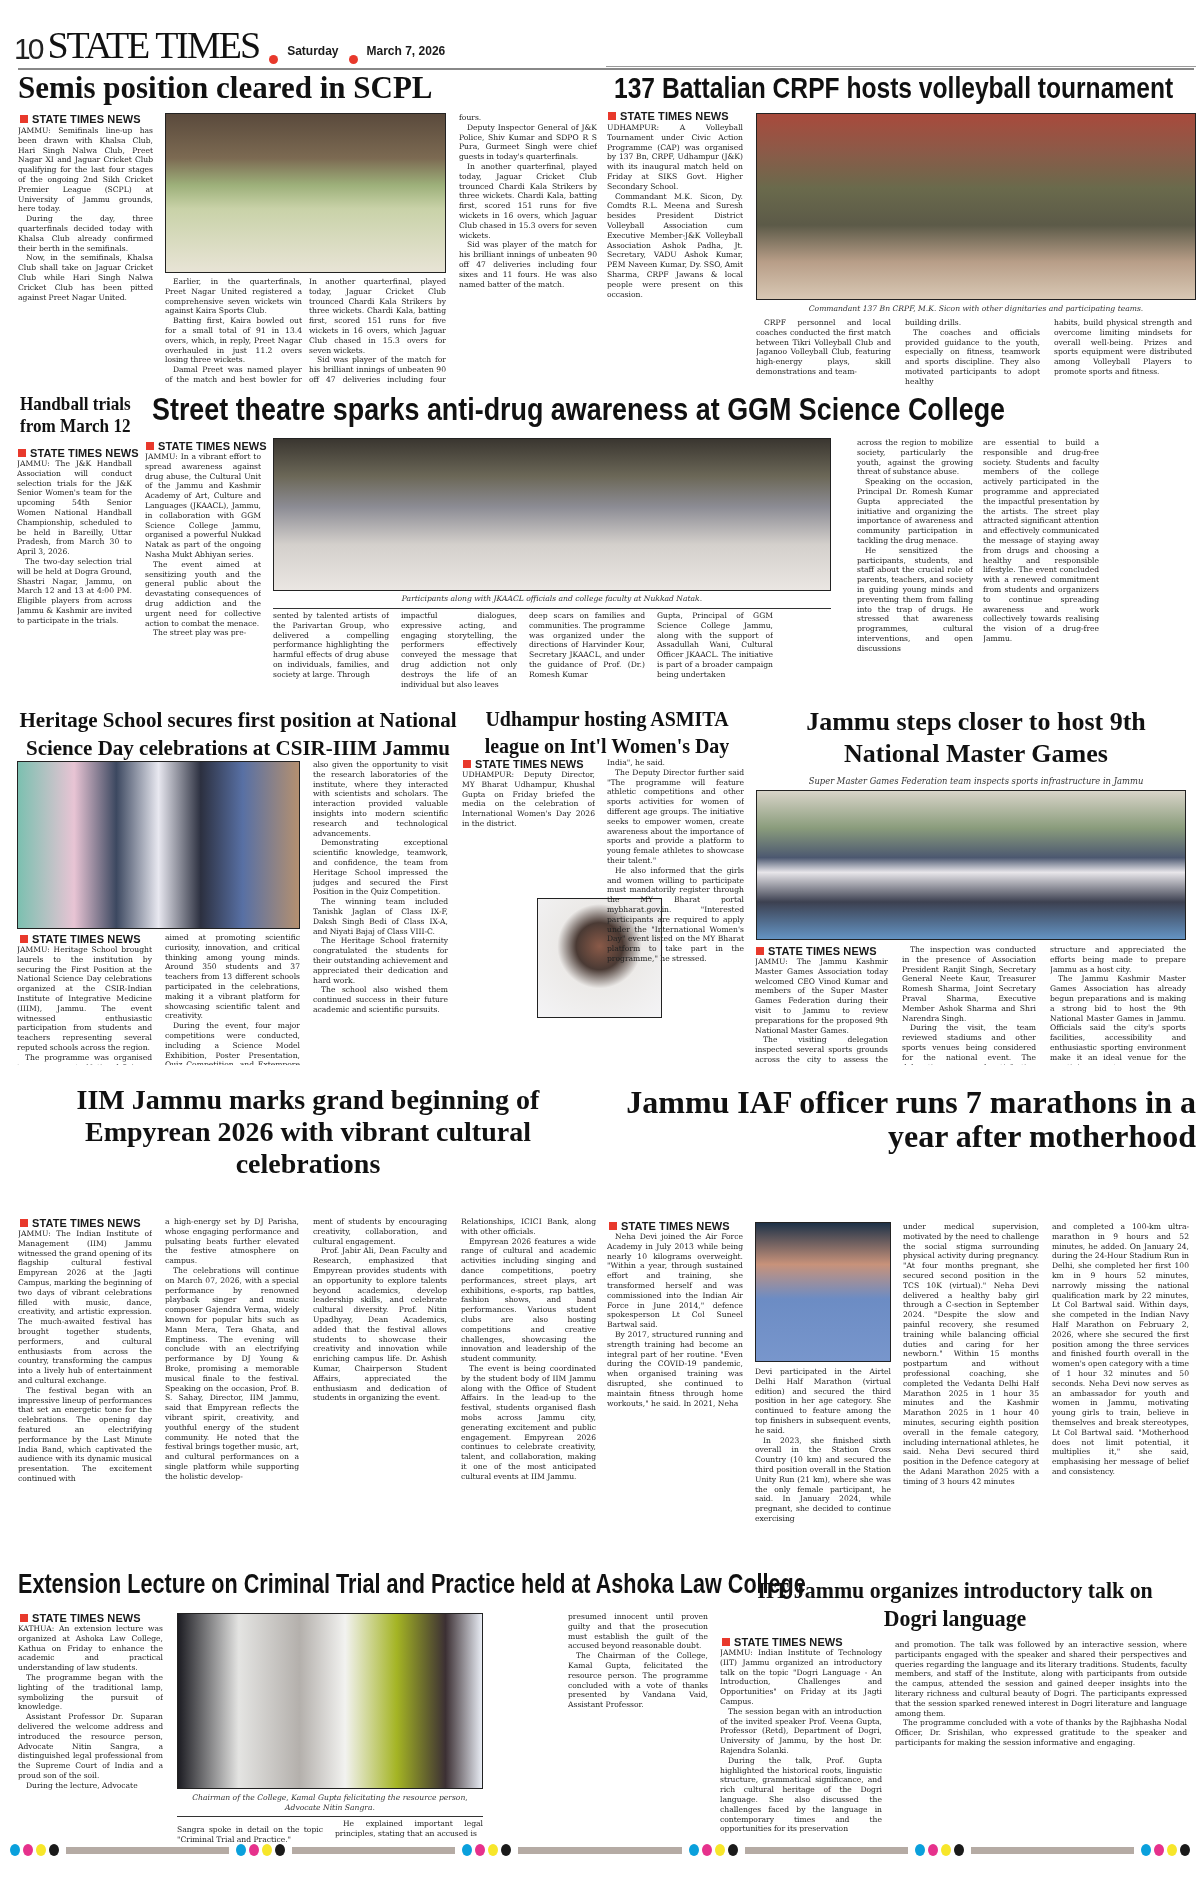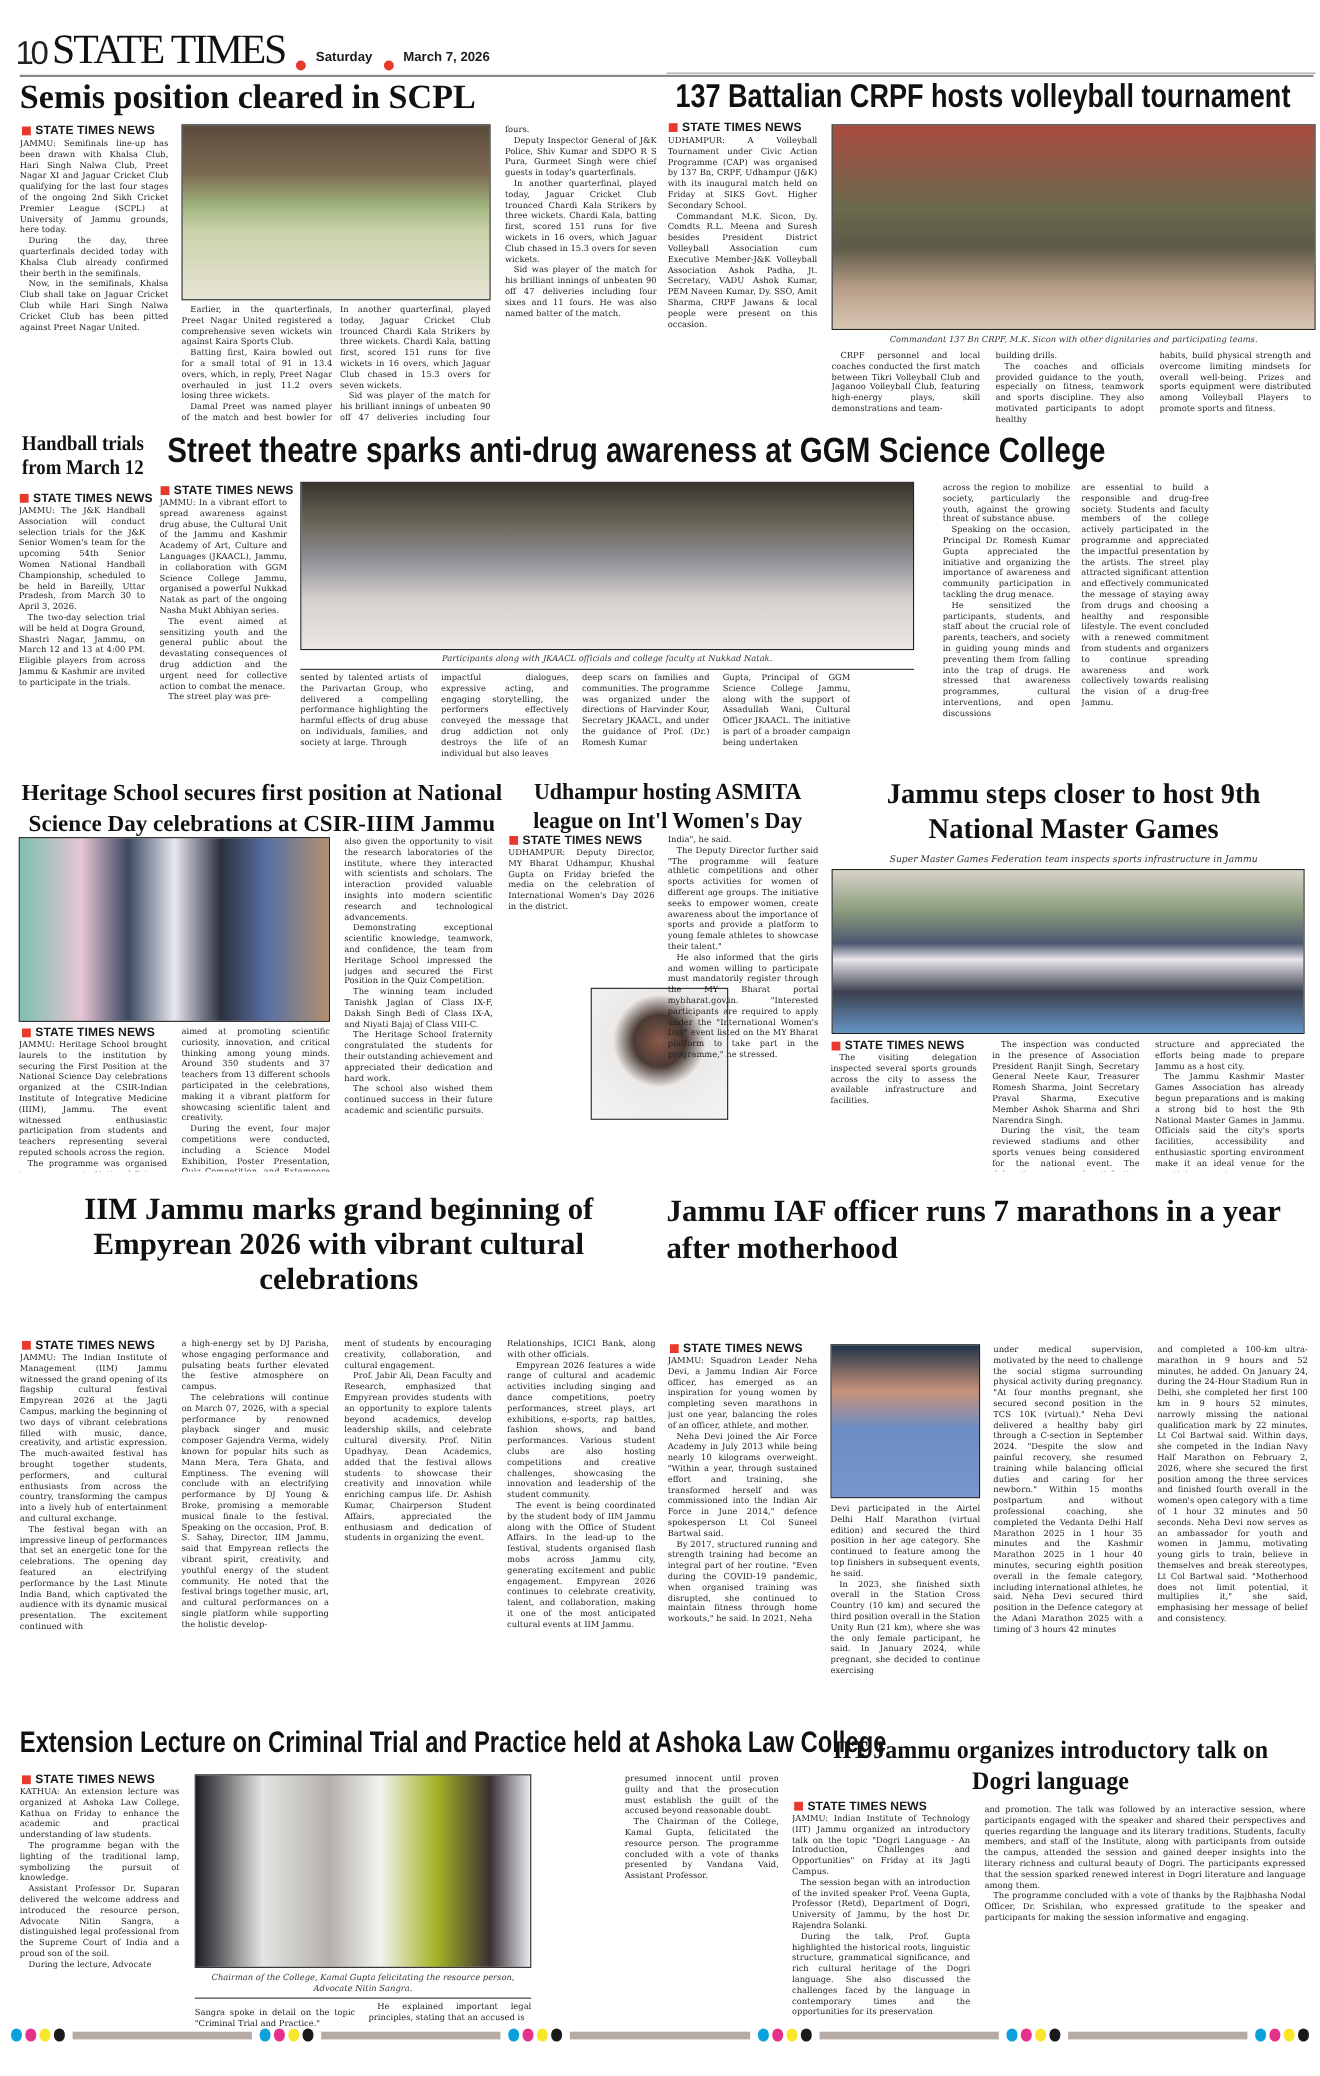--- a/index.html
+++ b/index.html
@@ -171,20 +171,21 @@
 </div>
 
 <div class="abs hl" style="left:756px;top:706px;width:440px;font-size:26px;line-height:32px;text-align:center">Jammu steps closer to host 9th National Master Games</div>
 <div class="abs cap" style="left:756px;top:776px;width:440px;font-size:8.4px">Super Master Games Federation team inspects sports infrastructure in Jammu</div>
 <div class="abs photo" style="left:756px;top:790px;width:430px;height:150px;background:linear-gradient(180deg,#d8d4c8 0%,#8a9c7c 25%,#4c5870 45%,#e8e6ea 55%,#3c4050 75%,#6494c4 100%)"></div>
 <div class="abs tag" style="left:756px;top:945px">
     <i></i>
     <span>STATE TIMES NEWS</span>
   </div>
 <div class="abs col" style="left:755px;top:957px;width:133px;height:108px">
+  <p class="first">JAMMU: The Jammu Kashmir Master Games Association today welcomed CEO Vinod Kumar and members of the Super Master Games Federation during their visit to Jammu to review preparations for the proposed 9th National Master Games.</p>
     <p>The visiting delegation inspected several sports grounds across the city to assess the available infrastructure and facilities.</p>
 </div>
 <div class="abs col" style="left:902px;top:945px;width:134px;height:120px">
   <p>The inspection was conducted in the presence of Association President Ranjit Singh, Secretary General Neete Kaur, Treasurer Romesh Sharma, Joint Secretary Praval Sharma, Executive Member Ashok Sharma and Shri Narendra Singh.</p>
     <p>During the visit, the team reviewed stadiums and other sports venues being considered for the national event. The delegation expressed satisfaction with the infra-</p>
 </div>
 <div class="abs col" style="left:1050px;top:945px;width:136px;height:120px">
   <p class="first">structure and appreciated the efforts being made to prepare Jammu as a host city.</p>
     <p>The Jammu Kashmir Master Games Association has already begun preparations and is making a strong bid to host the 9th National Master Games in Jammu. Officials said the city's sports facilities, accessibility and enthusiastic sporting environment make it an ideal venue for the prestigious event.</p>
 </div>
@@ -205,27 +206,26 @@
 <div class="abs col" style="left:313px;top:1217px;width:134px;height:346px">
   <p class="first">ment of students by encouraging creativity, collaboration, and cultural engagement.</p>
     <p>Prof. Jabir Ali, Dean Faculty and Research, emphasized that Empyrean provides students with an opportunity to explore talents beyond academics, develop leadership skills, and celebrate cultural diversity. Prof. Nitin Upadhyay, Dean Academics, added that the festival allows students to showcase their creativity and innovation while enriching campus life. Dr. Ashish Kumar, Chairperson Student Affairs, appreciated the enthusiasm and dedication of students in organizing the event.</p>
 </div>
 <div class="abs col" style="left:461px;top:1217px;width:135px;height:346px">
   <p class="first">Relationships, ICICI Bank, along with other officials.</p>
     <p>Empyrean 2026 features a wide range of cultural and academic activities including singing and dance competitions, poetry performances, street plays, art exhibitions, e-sports, rap battles, fashion shows, and band performances. Various student clubs are also hosting competitions and creative challenges, showcasing the innovation and leadership of the student community.</p>
     <p>The event is being coordinated by the student body of IIM Jammu along with the Office of Student Affairs. In the lead-up to the festival, students organised flash mobs across Jammu city, generating excitement and public engagement. Empyrean 2026 continues to celebrate creativity, talent, and collaboration, making it one of the most anticipated cultural events at IIM Jammu.</p>
 </div>
 
-<div class="abs hl" style="left:606px;top:1145px;width:590px;font-size:28px;line-height:34px;text-align:left;margin-top:-60px">Jammu IAF officer runs 7 marathons in a year after motherhood</div>
+<div class="abs hl" style="left:606px;top:1145px;width:590px;font-size:32px;line-height:34px;text-align:right;margin-top:-60px">Jammu IAF officer runs 7 marathons in a year after motherhood</div>
 <div class="abs tag" style="left:609px;top:1220px">
     <i></i>
     <span>STATE TIMES NEWS</span>
   </div>
 <div class="abs col" style="left:607px;top:1232px;width:136px;height:331px">
-  <p class="first">JAMMU: Squadron Leader Neha Devi, a Jammu Indian Air Force officer, has emerged as an inspiration for young women by completing seven marathons in just one year, balancing the roles of an officer, athlete, and mother.</p>
     <p>Neha Devi joined the Air Force Academy in July 2013 while being nearly 10 kilograms overweight. "Within a year, through sustained effort and training, she transformed herself and was commissioned into the Indian Air Force in June 2014," defence spokesperson Lt Col Suneel Bartwal said.</p>
     <p>By 2017, structured running and strength training had become an integral part of her routine. "Even during the COVID-19 pandemic, when organised training was disrupted, she continued to maintain fitness through home workouts," he said. In 2021, Neha</p>
 </div>
 <div class="abs photo" style="left:755px;top:1222px;width:136px;height:140px;background:linear-gradient(180deg,#1e3248 0%,#c8927a 30%,#6c8cc4 55%,#7896cc 100%)"></div>
 <div class="abs col" style="left:755px;top:1367px;width:136px;height:196px">
   <p class="first">Devi participated in the Airtel Delhi Half Marathon (virtual edition) and secured the third position in her age category. She continued to feature among the top finishers in subsequent events, he said.</p>
     <p>In 2023, she finished sixth overall in the Station Cross Country (10 km) and secured the third position overall in the Station Unity Run (21 km), where she was the only female participant, he said. In January 2024, while pregnant, she decided to continue exercising</p>
 </div>
 <div class="abs col" style="left:903px;top:1222px;width:136px;height:341px">
   <p class="first">under medical supervision, motivated by the need to challenge the social stigma surrounding physical activity during pregnancy. "At four months pregnant, she secured second position in the TCS 10K (virtual)." Neha Devi delivered a healthy baby girl through a C-section in September 2024. "Despite the slow and painful recovery, she resumed training while balancing official duties and caring for her newborn." Within 15 months postpartum and without professional coaching, she completed the Vedanta Delhi Half Marathon 2025 in 1 hour 35 minutes and the Kashmir Marathon 2025 in 1 hour 40 minutes, securing eighth position overall in the female category, including international athletes, he said. Neha Devi secured third position in the Defence category at the Adani Marathon 2025 with a timing of 3 hours 42 minutes</p>

